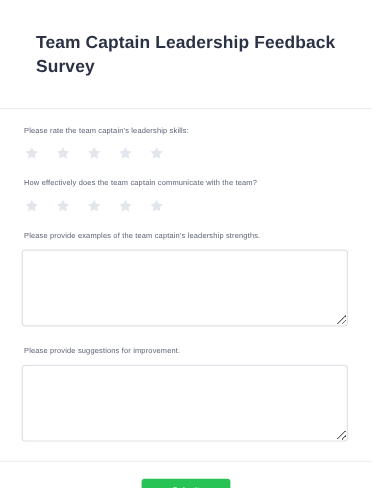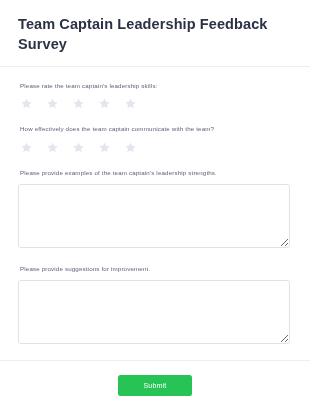--- a/index.html
+++ b/index.html
@@ -24,21 +24,21 @@
     flex-direction: column;
     position: relative;
   }
 
   
   .card-header {
     padding: 14px 18px 12px 18px;
     border-bottom: 1px solid #edeef0;
   }
   .survey-title {
-    margin: 0;
+    margin: 12px;
     font-size: 14.5px;
     line-height: 1.38;
     font-weight: bold;
     color: #2b3245;
     letter-spacing: 0.1px;
   }
 
   
   .card-body {
     flex: 1 1 auto;

